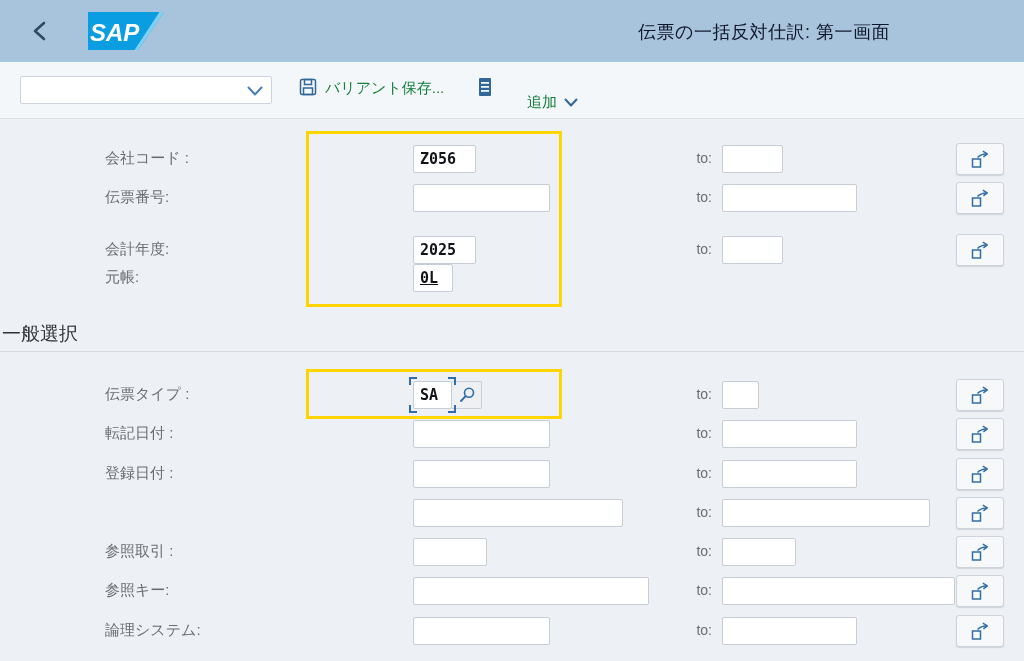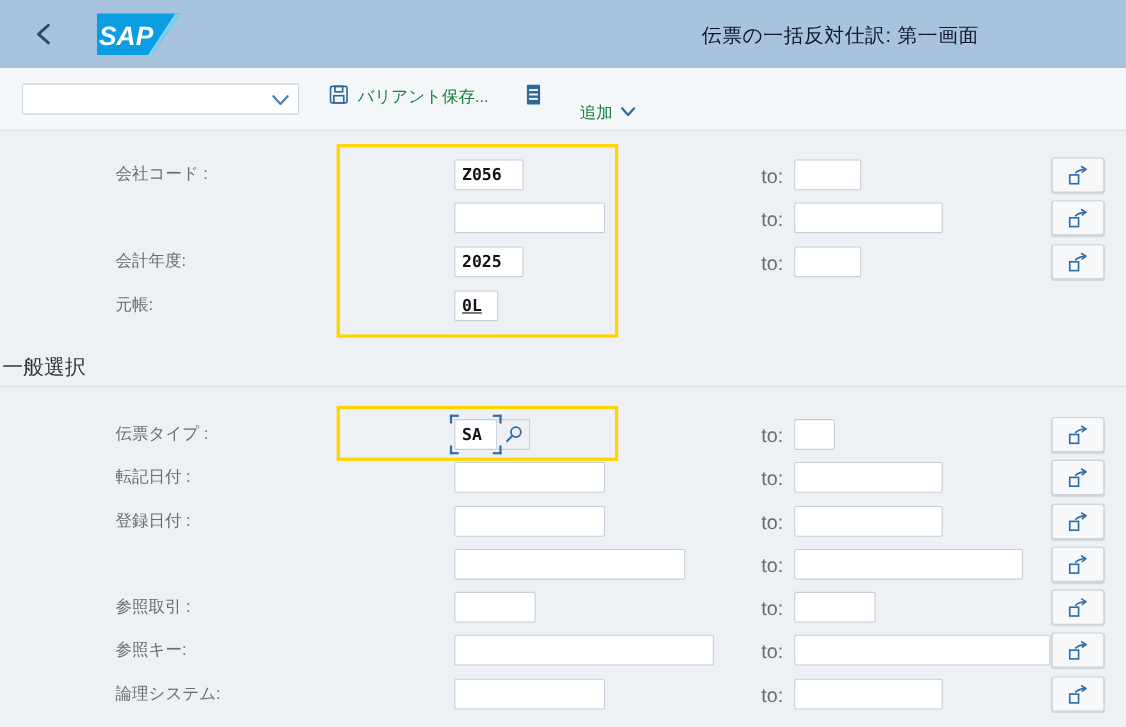--- a/index.html
+++ b/index.html
@@ -47,21 +47,21 @@
   .lbl {
     position:absolute; right:619px; top:4px; width:300px; text-align:left;
     font-size:15px; color:#6a6d70; white-space:nowrap;
   }
   .val {
     position:absolute; left:413px; top:0; height:28px;
     background:#fff; border:1px solid #c6cdd4; border-radius:2px;
     font-family:"DejaVu Sans Mono", monospace; font-weight:700; font-size:15px;
     color:#101317; padding:0 6px;
   }
-  .to-lbl { position:absolute; left:664px; top:5px; width:48px; text-align:right; font-size:18px; color:#6a6d70; }
+  .to-lbl { position:absolute; left:664px; top:5px; width:48px; text-align:right; font-size:14px; color:#6a6d70; }
   .to-val { left:722px; }
   .msbtn {
     position:absolute; left:956px; top:-2px; width:48px; height:32px;
     background:#f7f8fa; border:1px solid #ccd3da; border-radius:3px;
     display:flex; align-items:center; justify-content:center; cursor:pointer;
     box-shadow:0 1px 1px rgba(120,130,140,.25);
   }
   .vh-btn {
     position:absolute; left:452px; top:0; width:30px; height:28px;
     background:#eef0f3; border:1px solid #c6cdd4; border-left:0;
@@ -149,33 +149,34 @@
   <div class="msbtn">
     <svg width="22" height="20" viewBox="0 0 22 20">
       <rect x="3.5" y="10" width="8" height="8" fill="none" stroke="#2f6ea8" stroke-width="1.5"></rect>
       <path d="M8.5 8.5 C11 6 13.5 5 17.5 5" fill="none" stroke="#2f6ea8" stroke-width="1.5"></path>
       <path d="M13.8 2.2 L18.3 4.9 L14.4 7.8" fill="none" stroke="#2f6ea8" stroke-width="1.5" stroke-linejoin="round"></path>
     </svg>
   </div>
 </div>
 
 <div class="row" style="top:184px">
+  <span class="lbl">伝票番号:</span>
   <input class="val" style="width: 137px;" value="">
   <span class="to-lbl">to:</span>
   <input class="val to-val" style="width: 135px;" value="">
   <div class="msbtn">
     <svg width="22" height="20" viewBox="0 0 22 20">
       <rect x="3.5" y="10" width="8" height="8" fill="none" stroke="#2f6ea8" stroke-width="1.5"></rect>
       <path d="M8.5 8.5 C11 6 13.5 5 17.5 5" fill="none" stroke="#2f6ea8" stroke-width="1.5"></path>
       <path d="M13.8 2.2 L18.3 4.9 L14.4 7.8" fill="none" stroke="#2f6ea8" stroke-width="1.5" stroke-linejoin="round"></path>
     </svg>
   </div>
 </div>
 
-<div class="row" style="top:224px">
+<div class="row" style="top:236px">
   <span class="lbl">会計年度:</span>
   <input class="val" style="width: 63px;" value="2025">
   <span class="to-lbl">to:</span>
   <input class="val to-val" style="width: 61px;" value="">
   <div class="msbtn">
     <svg width="22" height="20" viewBox="0 0 22 20">
       <rect x="3.5" y="10" width="8" height="8" fill="none" stroke="#2f6ea8" stroke-width="1.5"></rect>
       <path d="M8.5 8.5 C11 6 13.5 5 17.5 5" fill="none" stroke="#2f6ea8" stroke-width="1.5"></path>
       <path d="M13.8 2.2 L18.3 4.9 L14.4 7.8" fill="none" stroke="#2f6ea8" stroke-width="1.5" stroke-linejoin="round"></path>
     </svg>

